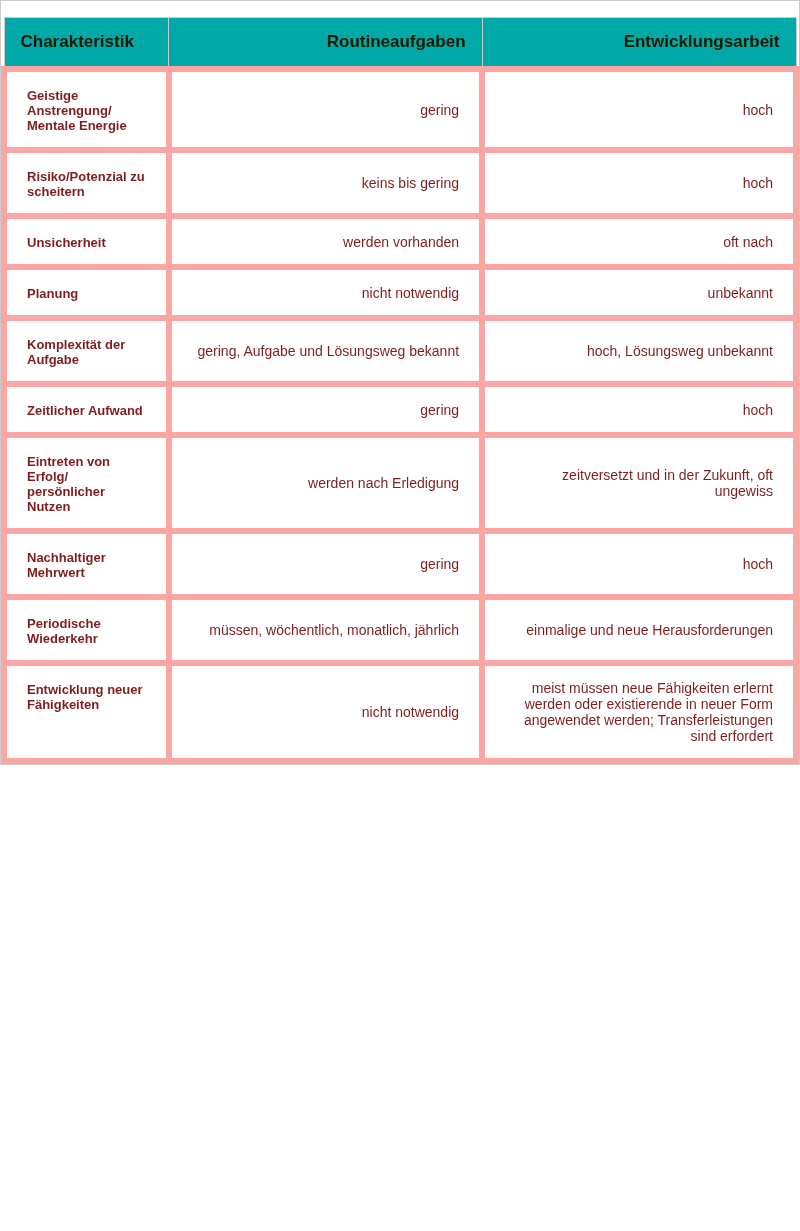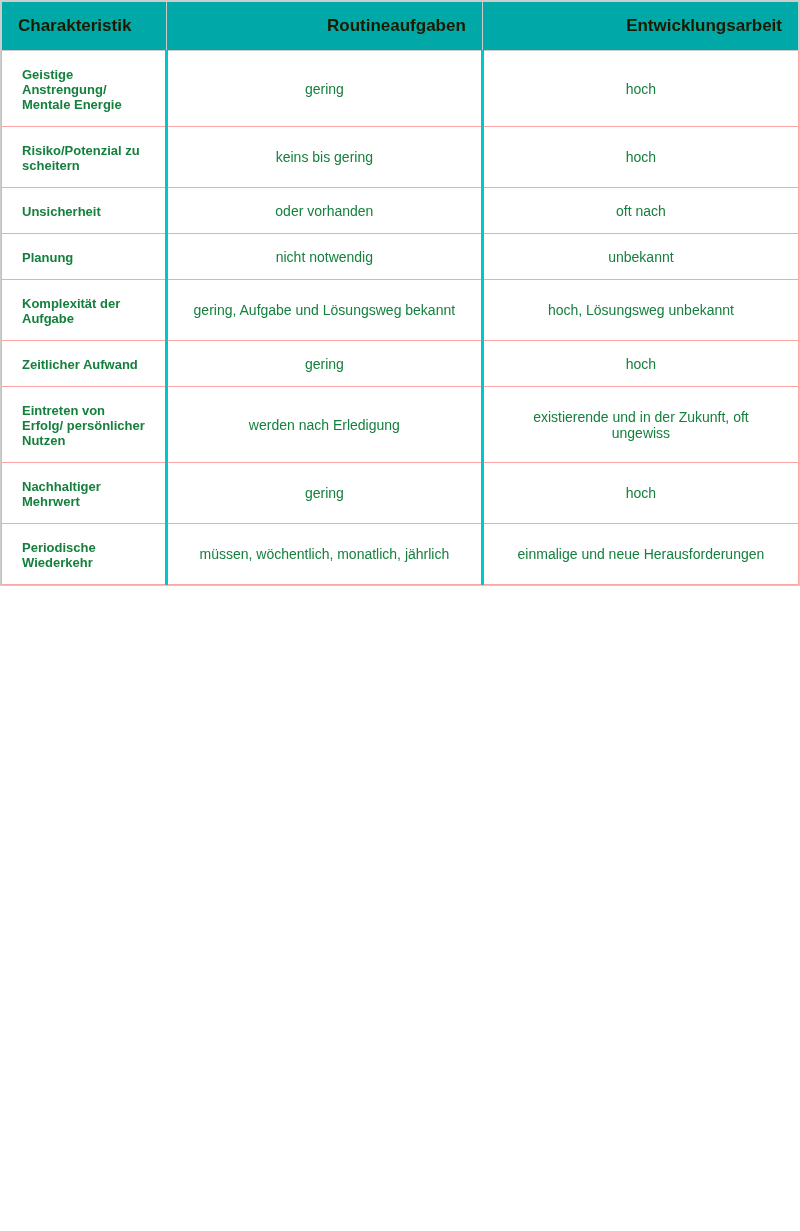--- a/index.html
+++ b/index.html
@@ -16,20 +16,21 @@
 
     .table-container {
       width: 800px;
       border-collapse: collapse;
       border: 1px solid #ccc;
     }
 
     table {
       width: 100%;
       border-collapse: collapse;
+      margin-top: 16px;
     }
 
     thead tr {
       background-color: #00a8a8;
     }
 
     thead th {
       color: #1a1a00;
       font-weight: bold;
       font-size: 17px;
@@ -46,37 +47,37 @@
     tbody tr {
       background-color: #fff;
     }
 
     tbody tr:nth-child(even) {
       background-color: #fff;
     }
 
     tbody td {
       padding: 14px 20px;
-      border: 1px solid #fca5a5;
+      border: 6px solid #fca5a5;
       vertical-align: middle;
       font-size: 14px;
-      color: #15803d;
+      color: #7f1d1d;
     }
 
     tbody td:first-child {
       font-weight: bold;
       font-size: 13px;
       width: 165px;
       vertical-align: top;
       padding-top: 16px;
       border-right: 3px solid #00c8c8;
     }
 
     tbody td:not(:first-child) {
-      text-align: center;
+      text-align: right;
     }
 
     thead th:first-child {
       width: 165px;
     }
 
     thead th:nth-child(2),
     thead th:nth-child(3) {
       width: 317px;
     }
@@ -103,48 +104,53 @@
           <td>gering</td>
           <td class="col-divider">hoch</td>
         </tr>
         <tr>
           <td>Risiko/Potenzial zu scheitern</td>
           <td>keins bis gering</td>
           <td class="col-divider">hoch</td>
         </tr>
         <tr>
           <td>Unsicherheit</td>
-          <td>oder vorhanden</td>
+          <td>werden vorhanden</td>
           <td class="col-divider">oft nach</td>
         </tr>
         <tr>
           <td>Planung</td>
           <td>nicht notwendig</td>
           <td class="col-divider">unbekannt</td>
         </tr>
         <tr>
           <td>Komplexität der Aufgabe</td>
           <td>gering, Aufgabe und Lösungsweg bekannt</td>
           <td class="col-divider">hoch, Lösungsweg unbekannt</td>
         </tr>
         <tr>
           <td>Zeitlicher Aufwand</td>
           <td>gering</td>
           <td class="col-divider">hoch</td>
         </tr>
         <tr>
           <td>Eintreten von Erfolg/ persönlicher Nutzen</td>
           <td>werden nach Erledigung</td>
-          <td class="col-divider">existierende und in der Zukunft, oft ungewiss</td>
+          <td class="col-divider">zeitversetzt und in der Zukunft, oft ungewiss</td>
         </tr>
         <tr>
           <td>Nachhaltiger Mehrwert</td>
           <td>gering</td>
           <td class="col-divider">hoch</td>
         </tr>
         <tr>
           <td>Periodische Wiederkehr</td>
           <td>müssen, wöchentlich, monatlich, jährlich</td>
           <td class="col-divider">einmalige und neue Herausforderungen</td>
         </tr>
+        <tr>
+          <td>Entwicklung neuer Fähigkeiten</td>
+          <td>nicht notwendig</td>
+          <td class="col-divider">meist müssen neue Fähigkeiten erlernt werden oder existierende in neuer Form angewendet werden; Transferleistungen sind erfordert</td>
+        </tr>
       </tbody>
   </table>
 </div>
 
 </body></html>

